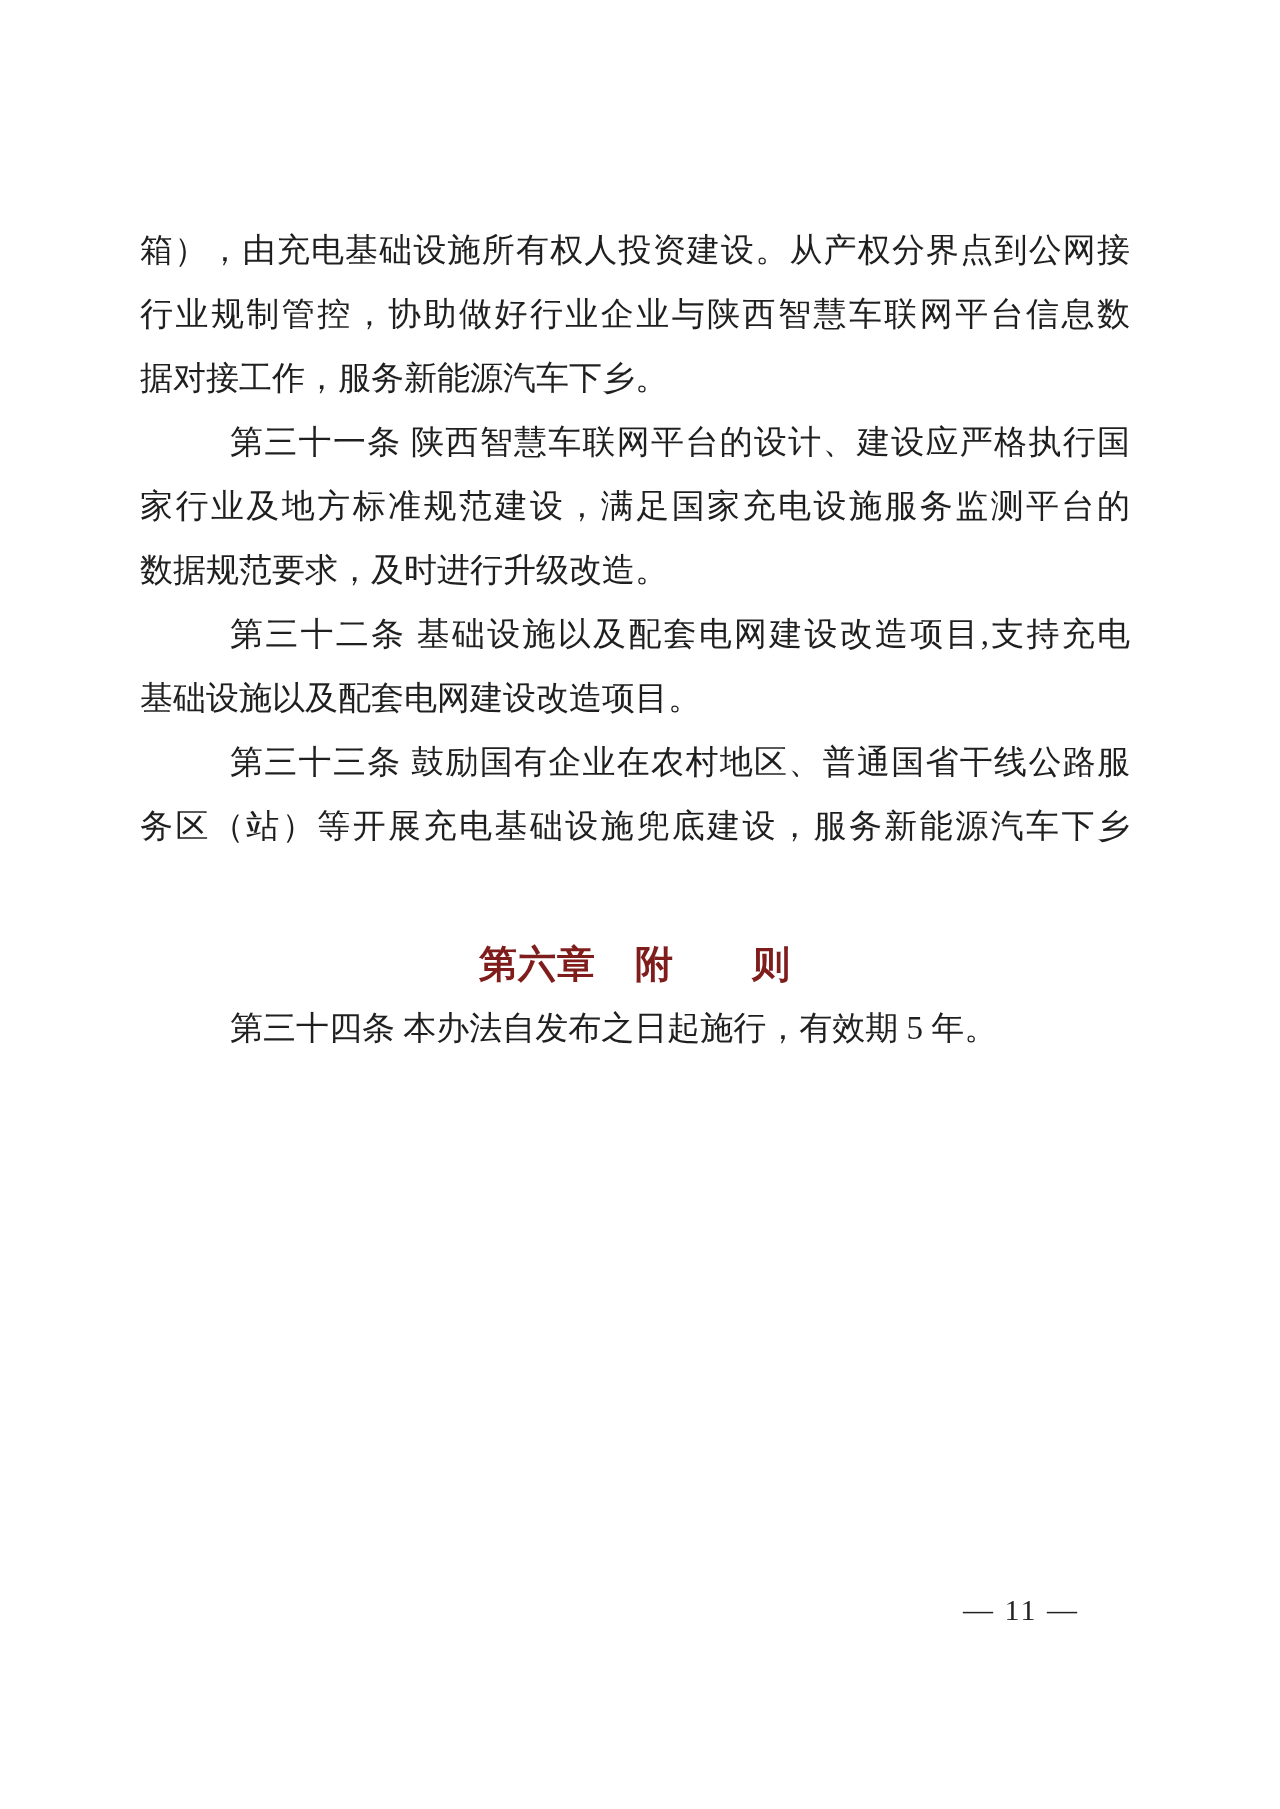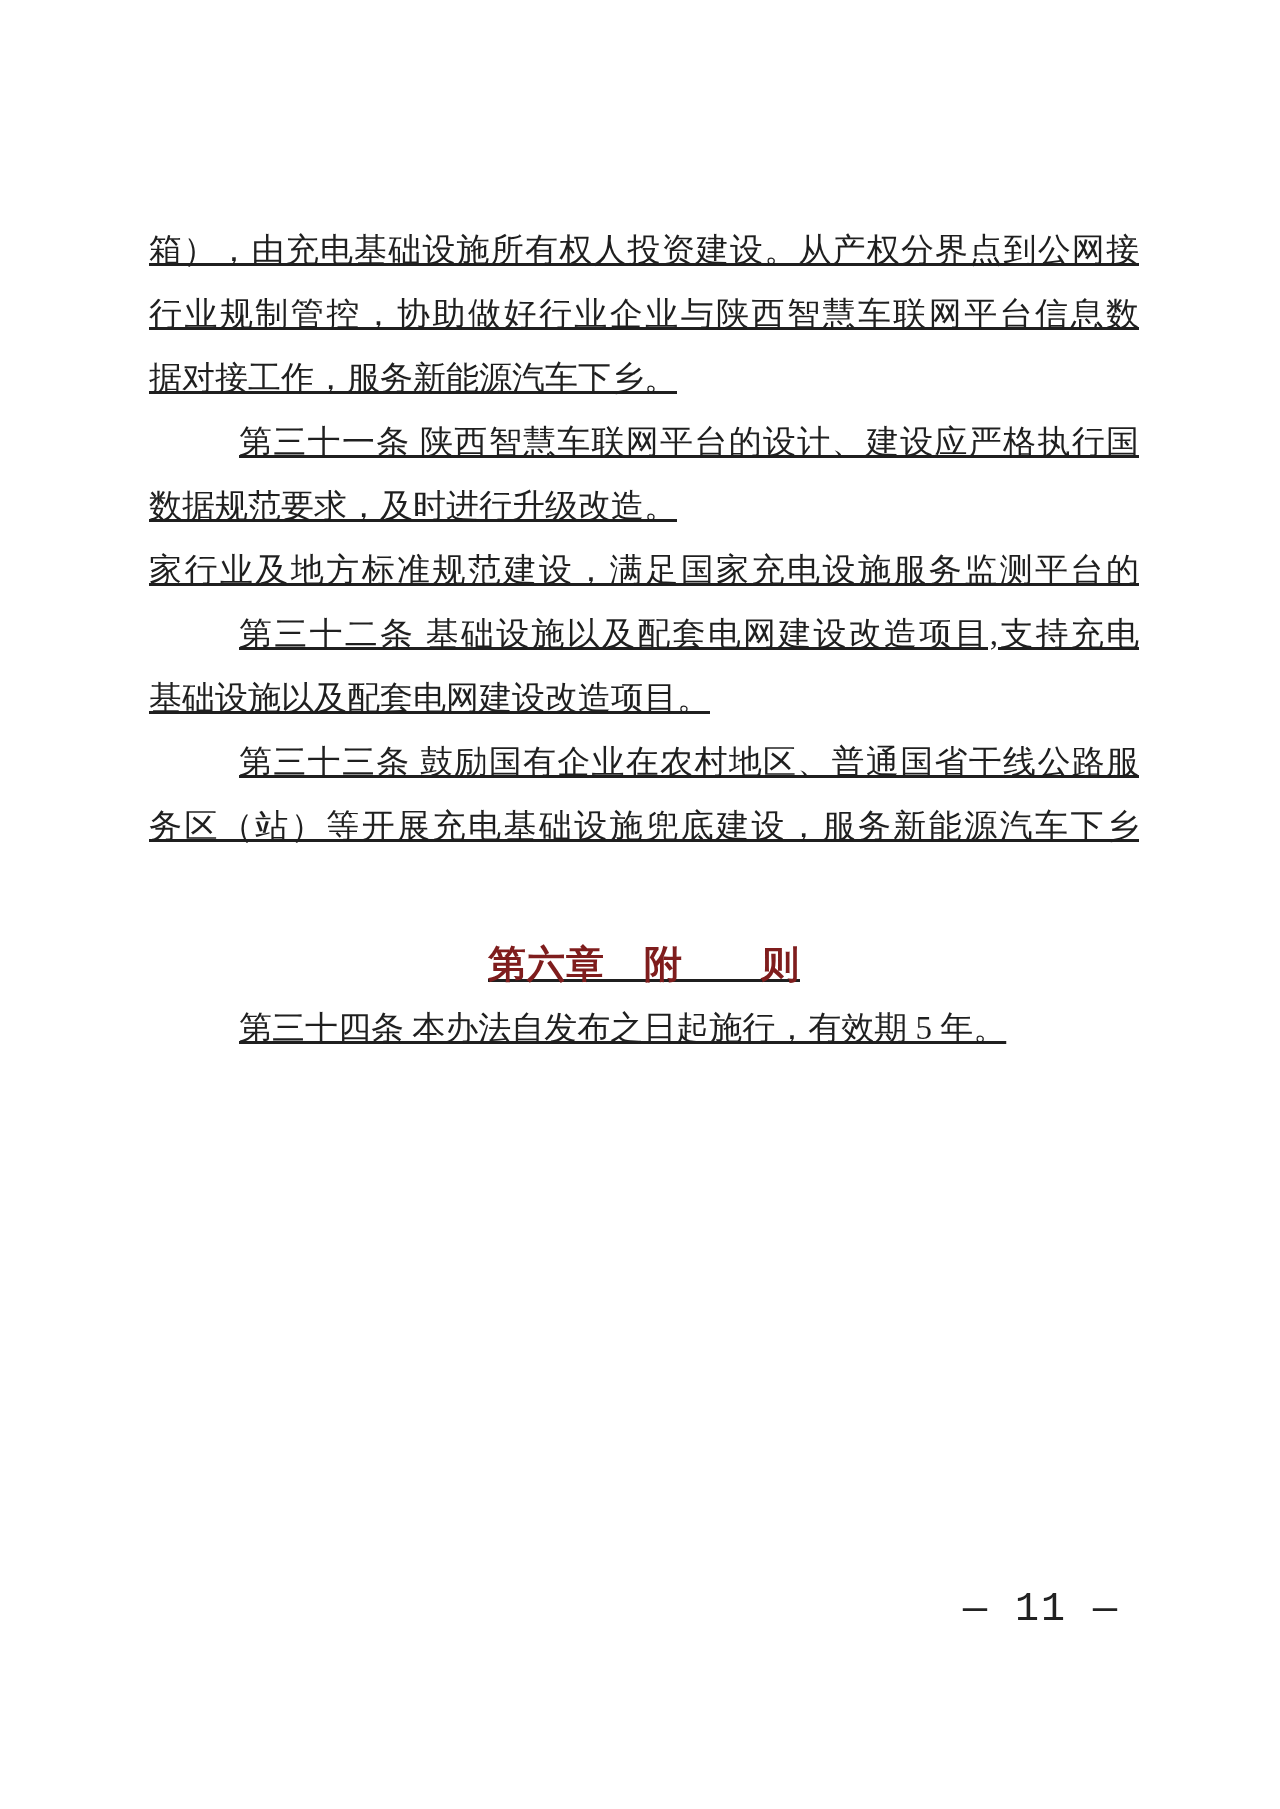--- a/index.html
+++ b/index.html
@@ -11,24 +11,23 @@
     position: relative;
     width: 1280px;
     height: 1809px;
     background: #ffffff;
     overflow: hidden;
     font-family: "Liberation Serif", "DejaVu Serif", serif;
     color: #1f1f1f;
   }
   .content {
     position: absolute;
-    left: 149px;
+    left: 140px;
     top: 218px;
     width: 990px;
-    text-decoration: underline;
   }
   .line {
     font-size: 33px;
     height: 64px;
     line-height: 64px;
     white-space: pre-wrap;
     text-justify: inter-character;
   }
   .line.fill {
     text-align: justify;
@@ -45,38 +44,38 @@
     font-family: "Liberation Sans", "DejaVu Sans", sans-serif;
     font-weight: 700;
     font-size: 38px;
     color: #7f1d1d;
     letter-spacing: 1px;
   }
   .footer {
     position: absolute;
     top: 1592px;
     left: 963px;
-    font-size: 40px;
+    font-size: 30px;
     line-height: 36px;
     color: #222222;
     letter-spacing: 2px;
-    font-family: Liberation Mono, monospace;
+    font-family: Liberation Serif, serif;
   }
 </style>
 </head>
 <body>
 
 <div class="page">
   <div class="content">
     <div class="line fill">箱），由充电基础设施所有权人投资建设。从产权分界点到公网接</div>
     <div class="line fill">行业规制管控，协助做好行业企业与陕西智慧车联网平台信息数</div>
     <div class="line">据对接工作，服务新能源汽车下乡。</div>
     <div class="line fill indent">第三十一条 陕西智慧车联网平台的设计、建设应严格执行国</div>
+    <div class="line fill">家行业及地方标准规范建设，满足国家充电设施服务监测平台的</div>
     <div class="line">数据规范要求，及时进行升级改造。</div>
-    <div class="line fill">家行业及地方标准规范建设，满足国家充电设施服务监测平台的</div>
     <div class="line fill indent">第三十二条 基础设施以及配套电网建设改造项目,支持充电</div>
     <div class="line">基础设施以及配套电网建设改造项目。</div>
     <div class="line fill indent">第三十三条 鼓励国有企业在农村地区、普通国省干线公路服</div>
     <div class="line fill">务区（站）等开展充电基础设施兜底建设，服务新能源汽车下乡</div>
     <h2 class="chapter">第六章　附　　则</h2>
     <div class="line indent">第三十四条 本办法自发布之日起施行，有效期 5 年。</div>
   </div>
   <div class="footer">— 11 —</div>
 </div>
 

